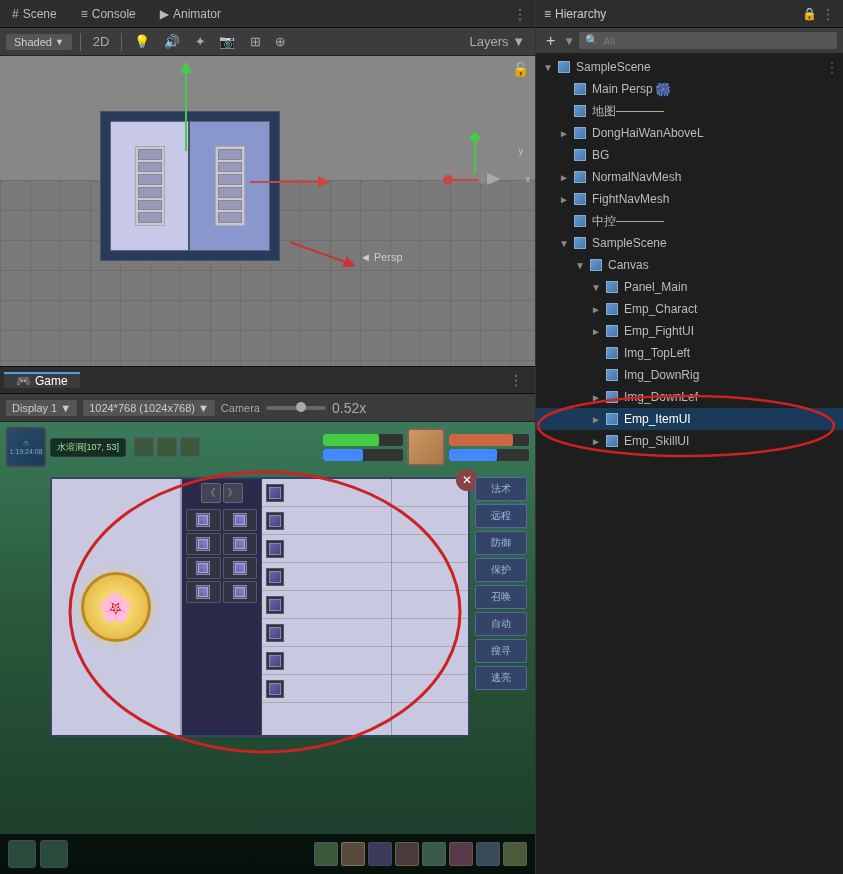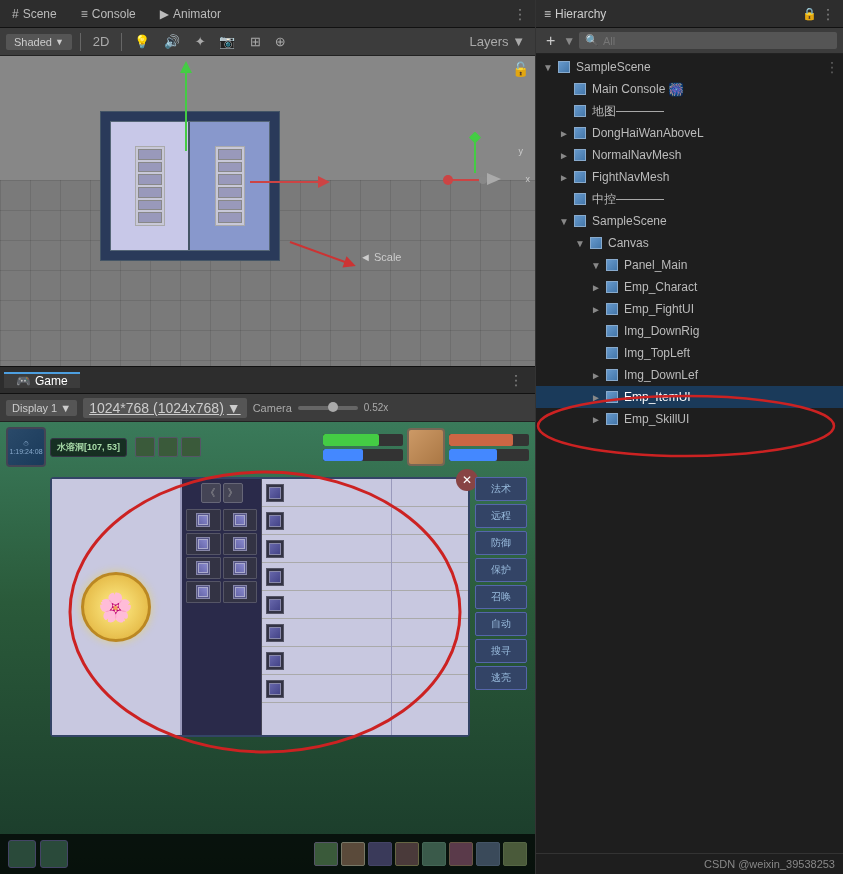--- a/index.html
+++ b/index.html
@@ -301,46 +301,45 @@
       cursor: pointer;
       display: flex;
       align-items: center;
       gap: 3px;
     }
     .res-dropdown {
       background: #555;
       border: none;
       color: #ccc;
       padding: 2px 6px;
-      font-size: 14px;
+      font-size: 11px;
       border-radius: 2px;
       cursor: pointer;
       display: flex;
       align-items: center;
       gap: 3px;
-      text-decoration: underline;
     }
     .scale-label { color: #aaa; font-size: 11px; }
     .scale-slider {
       width: 60px;
       height: 4px;
       background: #666;
       border-radius: 2px;
       position: relative;
     }
     .scale-thumb {
       position: absolute;
       left: 30px;
       top: -4px;
       width: 10px;
       height: 10px;
       background: #aaa;
       border-radius: 50%;
     }
-    .scale-value { color: #aaa; font-size: 10px; }
+    .scale-value { color: #aaa; font-size: 14px; }
 
     
     .game-viewport {
       flex: 1;
       background: #2a5a3a;
       position: relative;
       overflow: hidden;
       min-height: 0;
     }
     .game-bg {
@@ -377,21 +376,20 @@
       font-size: 9px;
       color: #88aacc;
     }
     .hud-info {
       background: rgba(0,0,0,0.6);
       border: 1px solid #334;
       border-radius: 3px;
       padding: 2px 6px;
       font-size: 9px;
       color: #aaddaa;
-      font-weight: bold;
     }
     .hud-right {
       margin-left: auto;
       display: flex;
       gap: 4px;
       align-items: center;
     }
     .hud-bar {
       width: 80px;
       height: 12px;
@@ -883,21 +881,21 @@
           <div style="position:absolute;left:-6px;top:-4px;width:10px;height:10px;background:#cc4444;border-radius:50%;"></div>
         </div>
         <div class="gizmo-center"></div>
         <div class="gizmo-cone"></div>
       </div>
     </div>
     <div style="position:absolute;top:90px;right:12px;color:#ccc;font-size:9px;">y</div>
     <div style="position:absolute;top:118px;right:5px;color:#ccc;font-size:9px;">x</div>
 
     <div class="persp-label">
-      <span>◄ Scale</span>
+      <span>◄ Persp</span>
     </div>
 
     <div class="scene-lock">🔓</div>
   </div>
 
   <div class="game-tab-bar">
     <div class="scene-tab active">
       <span>🎮</span>
       <span>Game</span>
     </div>
@@ -1133,21 +1131,21 @@
       <span class="tree-more">⋮</span>
     </div>
 
 
     <div class="tree-item">
       <span class="tree-indent" style="width:20px;"></span>
       <span class="tree-arrow"></span>
       <div class="tree-cube">
           <div class="cube-icon"></div>
         </div>
-      <span>Main Console</span>
+      <span>Main Persp</span>
       <span class="tree-emoji">🎆</span>
     </div>
 
 
     <div class="tree-item">
       <span class="tree-indent" style="width:20px;"></span>
       <span class="tree-arrow"></span>
       <div class="tree-cube">
           <div class="cube-icon"></div>
         </div>
@@ -1156,20 +1154,28 @@
 
     <div class="tree-item">
       <span class="tree-indent" style="width:20px;"></span>
       <span class="tree-arrow">►</span>
       <div class="tree-cube">
           <div class="cube-icon"></div>
         </div>
       <span>DongHaiWanAboveL</span>
     </div>
 
+    <div class="tree-item">
+      <span class="tree-indent" style="width:20px;"></span>
+      <span class="tree-arrow"></span>
+      <div class="tree-cube">
+          <div class="cube-icon"></div>
+        </div>
+      <span>BG</span>
+    </div>
 
     <div class="tree-item">
       <span class="tree-indent" style="width:20px;"></span>
       <span class="tree-arrow">►</span>
       <div class="tree-cube">
           <div class="cube-icon"></div>
         </div>
       <span>NormalNavMesh</span>
     </div>
 
@@ -1236,30 +1242,30 @@
         </div>
       <span>Emp_FightUI</span>
     </div>
 
     <div class="tree-item">
       <span class="tree-indent" style="width:52px;"></span>
       <span class="tree-arrow"></span>
       <div class="tree-cube">
           <div class="cube-icon"></div>
         </div>
-      <span>Img_DownRig</span>
+      <span>Img_TopLeft</span>
     </div>
 
     <div class="tree-item">
       <span class="tree-indent" style="width:52px;"></span>
       <span class="tree-arrow"></span>
       <div class="tree-cube">
           <div class="cube-icon"></div>
         </div>
-      <span>Img_TopLeft</span>
+      <span>Img_DownRig</span>
     </div>
 
     <div class="tree-item">
       <span class="tree-indent" style="width:52px;"></span>
       <span class="tree-arrow">►</span>
       <div class="tree-cube">
           <div class="cube-icon"></div>
         </div>
       <span>Img_DownLef</span>
     </div>
@@ -1281,16 +1287,13 @@
         </div>
       <span>Emp_SkillUI</span>
     </div>
 
 
     <svg style="position:absolute;top:350px;left:0;width:100%;height:60px;pointer-events:none;overflow:visible;">
       <ellipse cx="150" cy="22" rx="148" ry="30" fill="none" stroke="#cc2222" stroke-width="2.5"></ellipse>
     </svg>
   </div>
 
-  <div class="csdn-watermark">
-    <span>CSDN @weixin_39538253</span>
-  </div>
 </div>
 
 </body></html>

